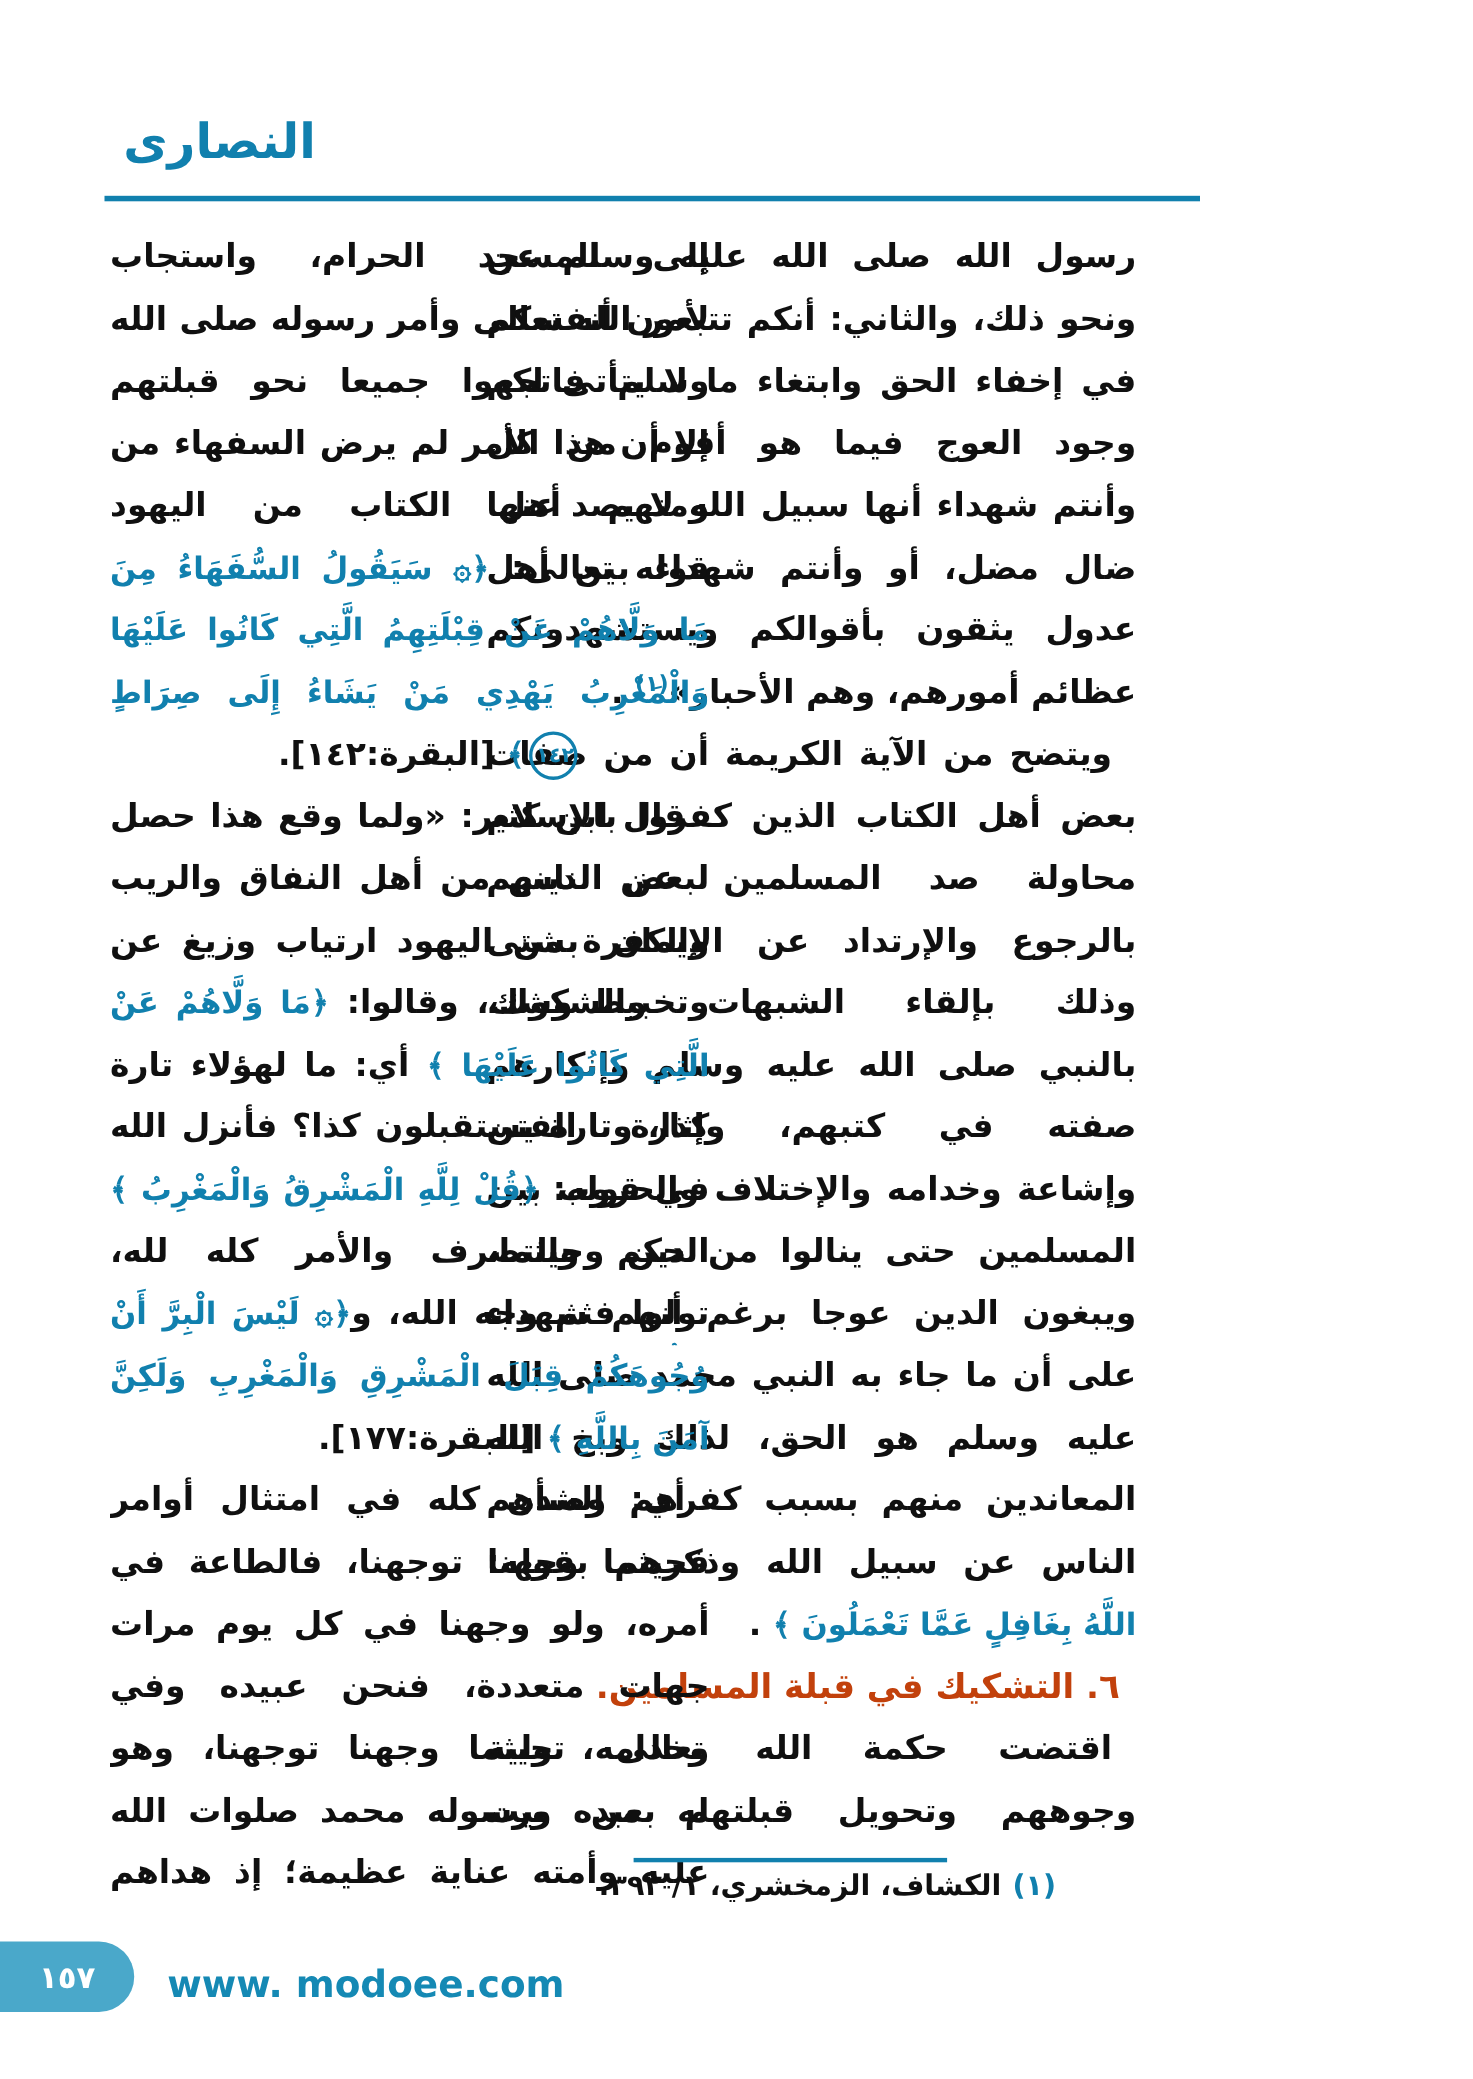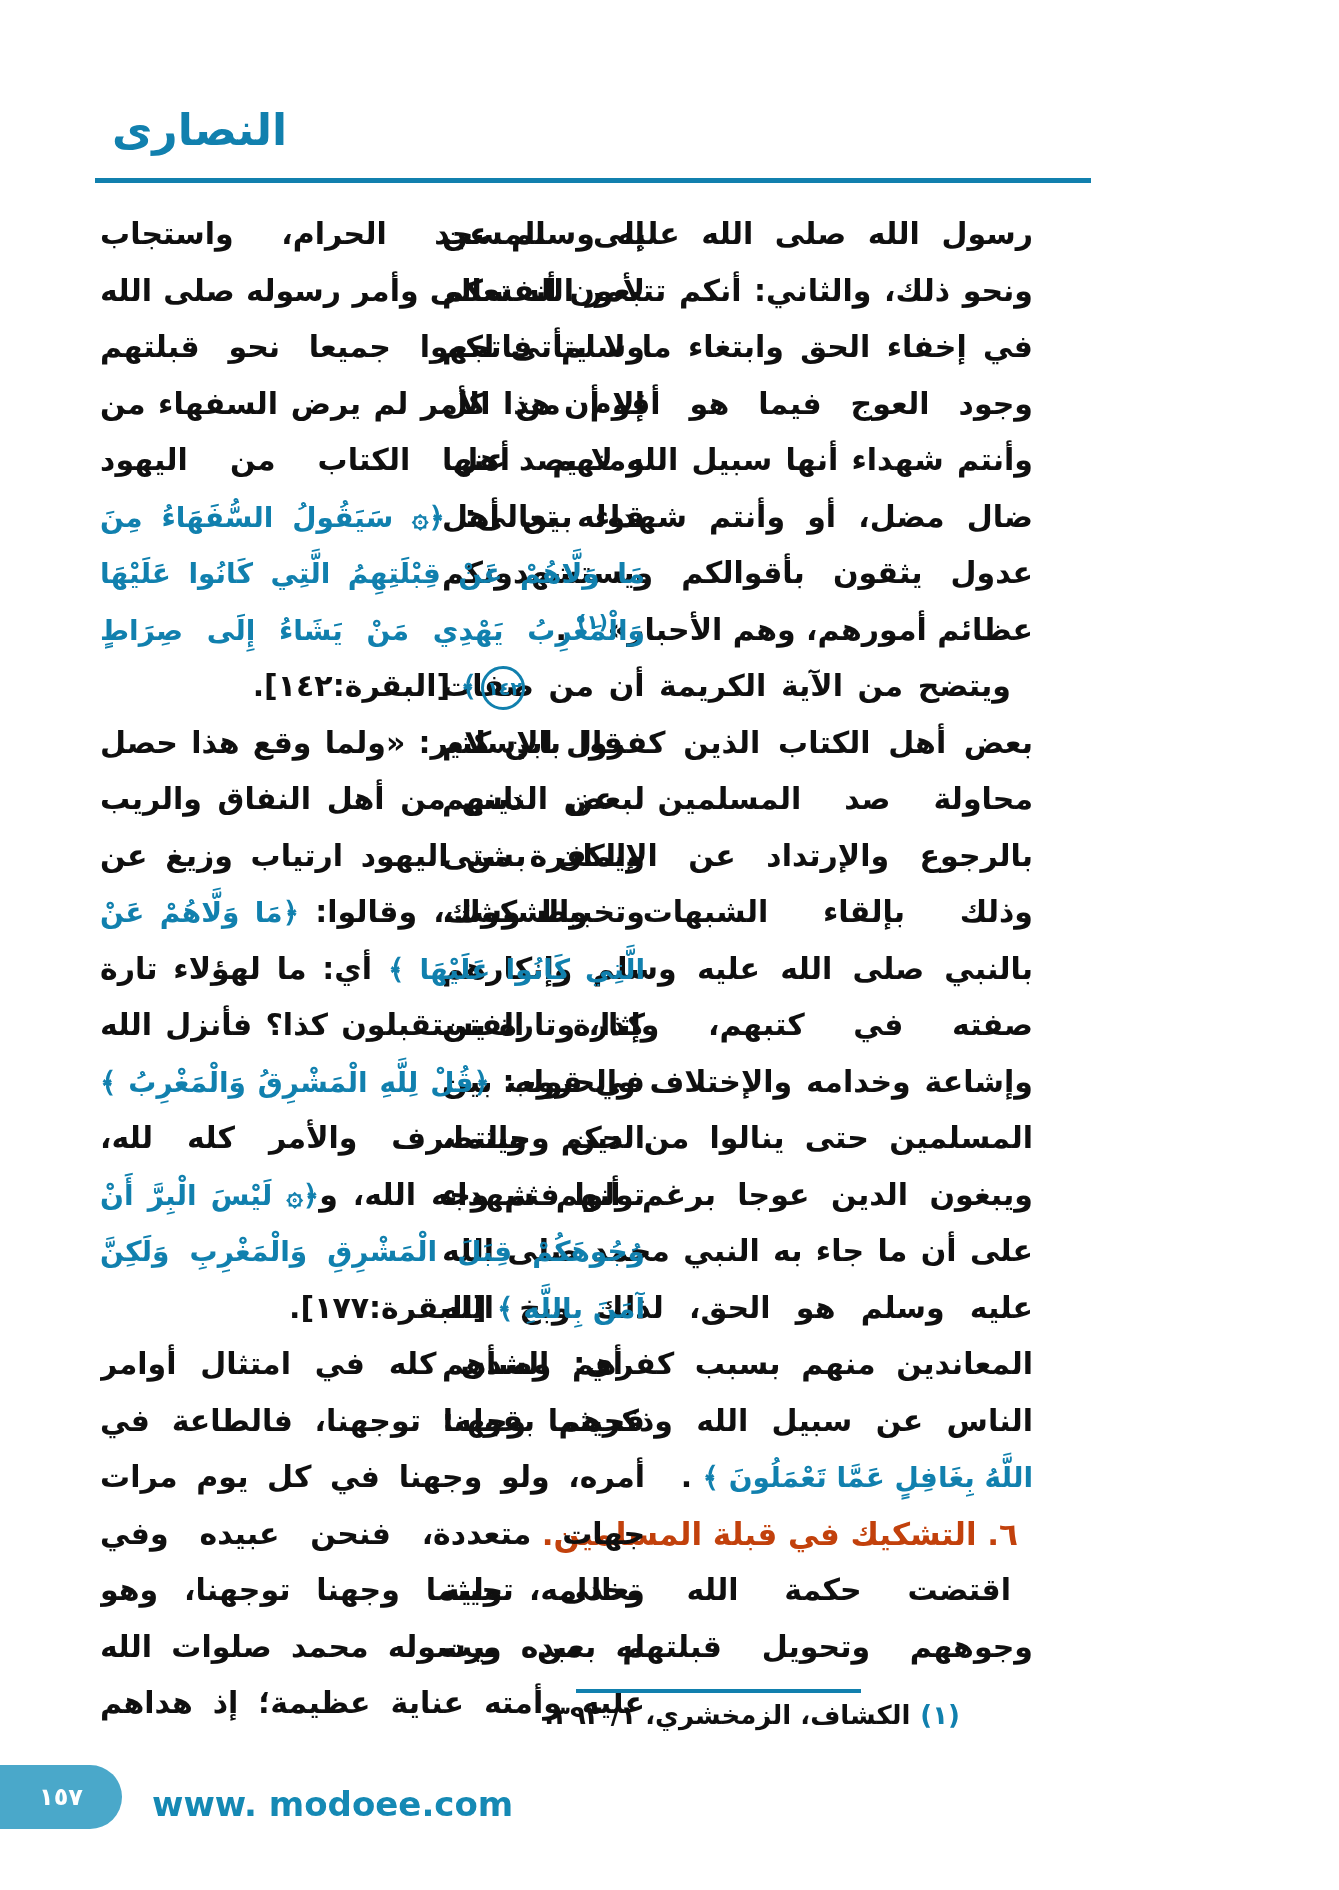--- a/index.html
+++ b/index.html
@@ -34,21 +34,21 @@
     color:var(--accent);font-size:19px;line-height:38px;text-align:right;
     vertical-align:middle;margin-left:4px;
   }
   .fn-sep{position:absolute;top:1689px;right:230px;width:285px;height:4px;background:var(--accent);}
   .fn{position:absolute;top:1700px;right:131px;font-size:26px;direction:rtl;color:#101010;}
   .fn .fn-marker{color:var(--accent);margin-left:10px;}
   .page-badge{
     position:absolute;left:0;top:1765px;width:122px;height:64px;
     background:var(--accent-light);border-radius:0 32px 32px 0;
     display:flex;align-items:center;justify-content:center;
-    color:#ffffff;font-size:24px;
+    color:#ffffff;font-size:28px;
   }
   .website{
     position:absolute;left:152px;top:1784px;direction:ltr;
     color:var(--website);font-size:34px;font-weight:bold;
   }
 </style>
 </head>
 <body>
 
 <div class="page">

